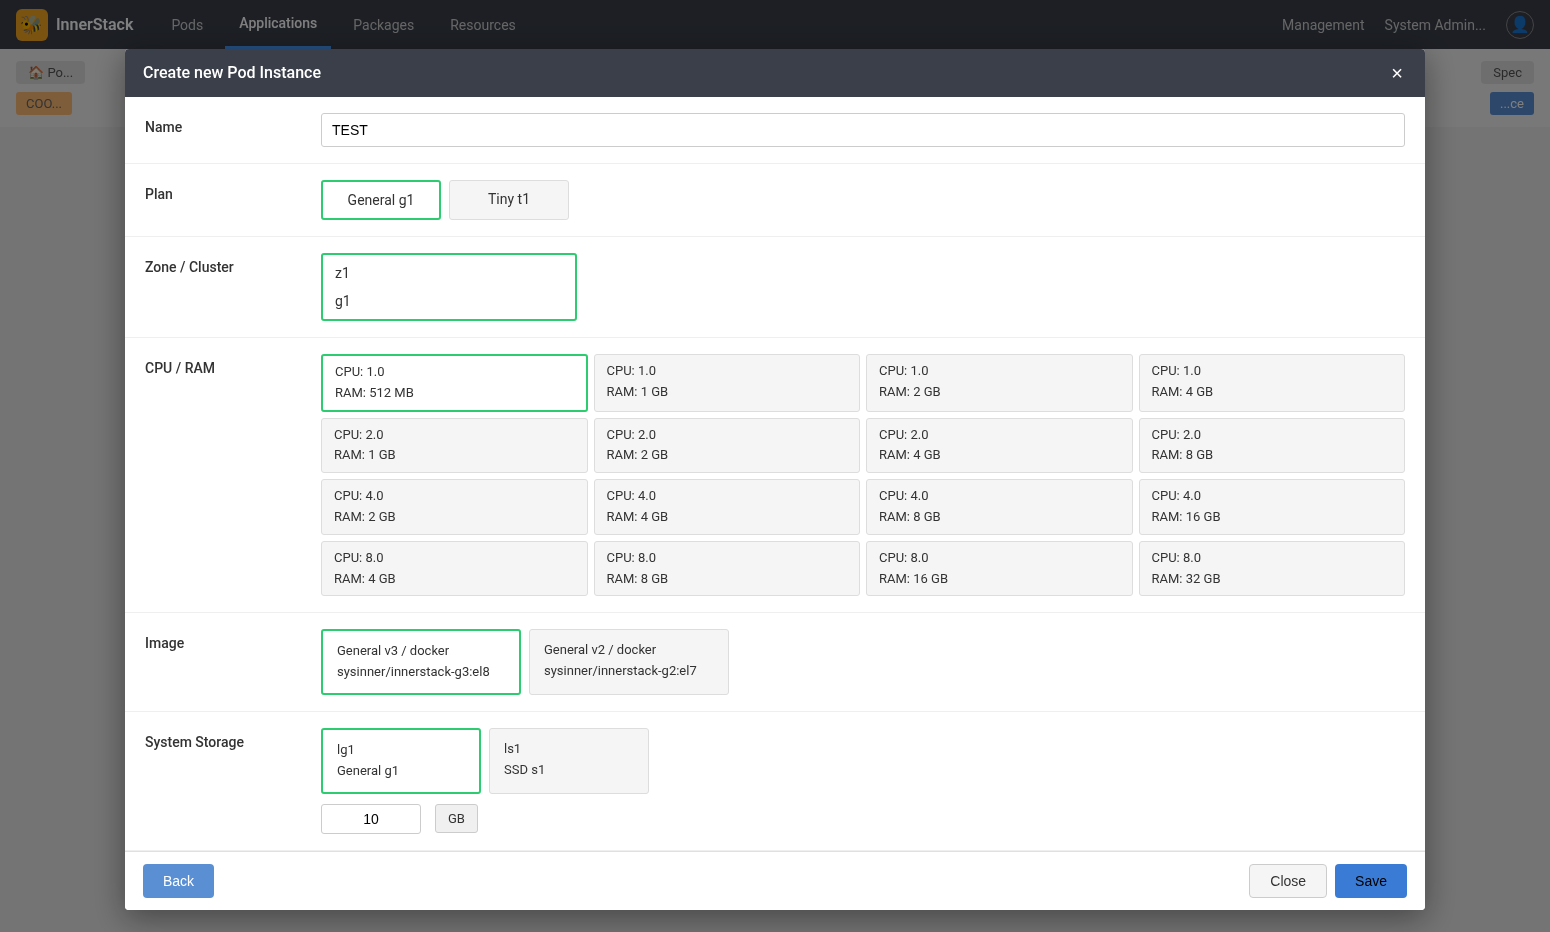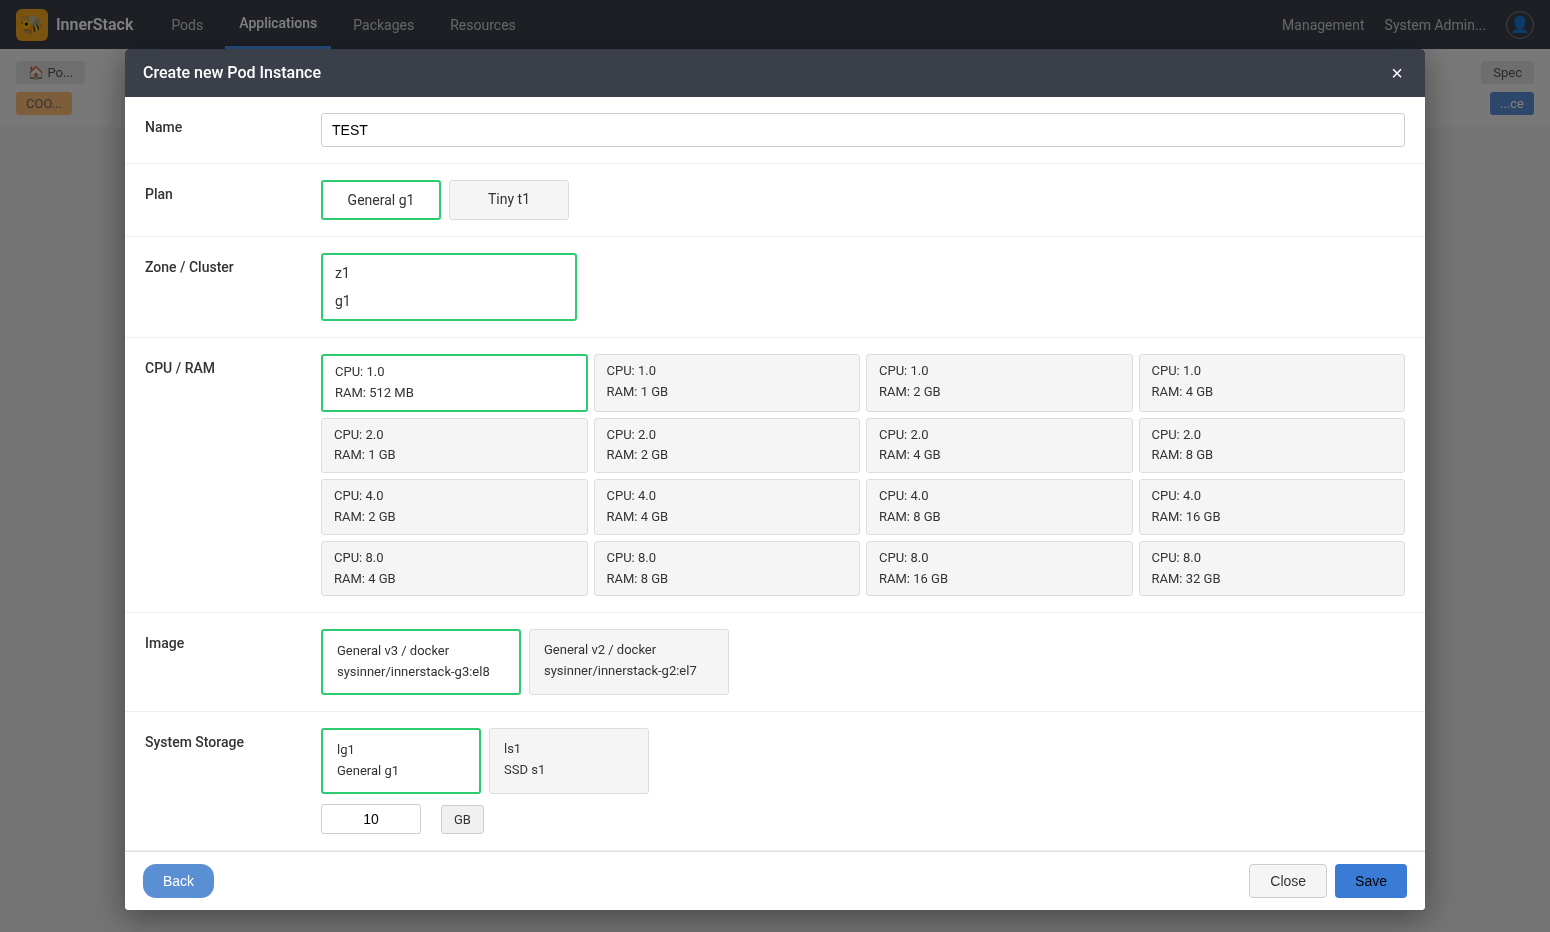--- a/index.html
+++ b/index.html
@@ -273,22 +273,22 @@
       font-size: 13px;
       line-height: 1.6;
       min-width: 160px;
     }
     .storage-item.selected {
       border: 2px solid #2ecc71;
       background: #fff;
     }
     .storage-size-row {
       display: flex;
-      align-items: flex-end;
-      gap: 20px;
+      align-items: flex-start;
+      gap: 14px;
       margin-top: 4px;
     }
     .storage-size-input {
       width: 100px;
       padding: 6px 10px;
       border: 1px solid #ccc;
       border-radius: 3px;
       font-size: 14px;
       text-align: center;
     }
@@ -446,19 +446,19 @@
             <input class="storage-size-input" type="text" value="10" style="">
             <div class="storage-size-unit">GB</div>
           </div>
 
         </div>
       </div>
 
     </div>
 
     <div class="modal-footer">
-      <button class="btn btn-back" style="margin-right: auto; border-radius: 13px;">Back</button>
+      <button class="btn btn-back" style="margin-right: auto;">Back</button>
       <button class="btn btn-default">Close</button>
       <button class="btn btn-primary">Save</button>
     </div>
 
   </div>
 </div>
 
 </body></html>

